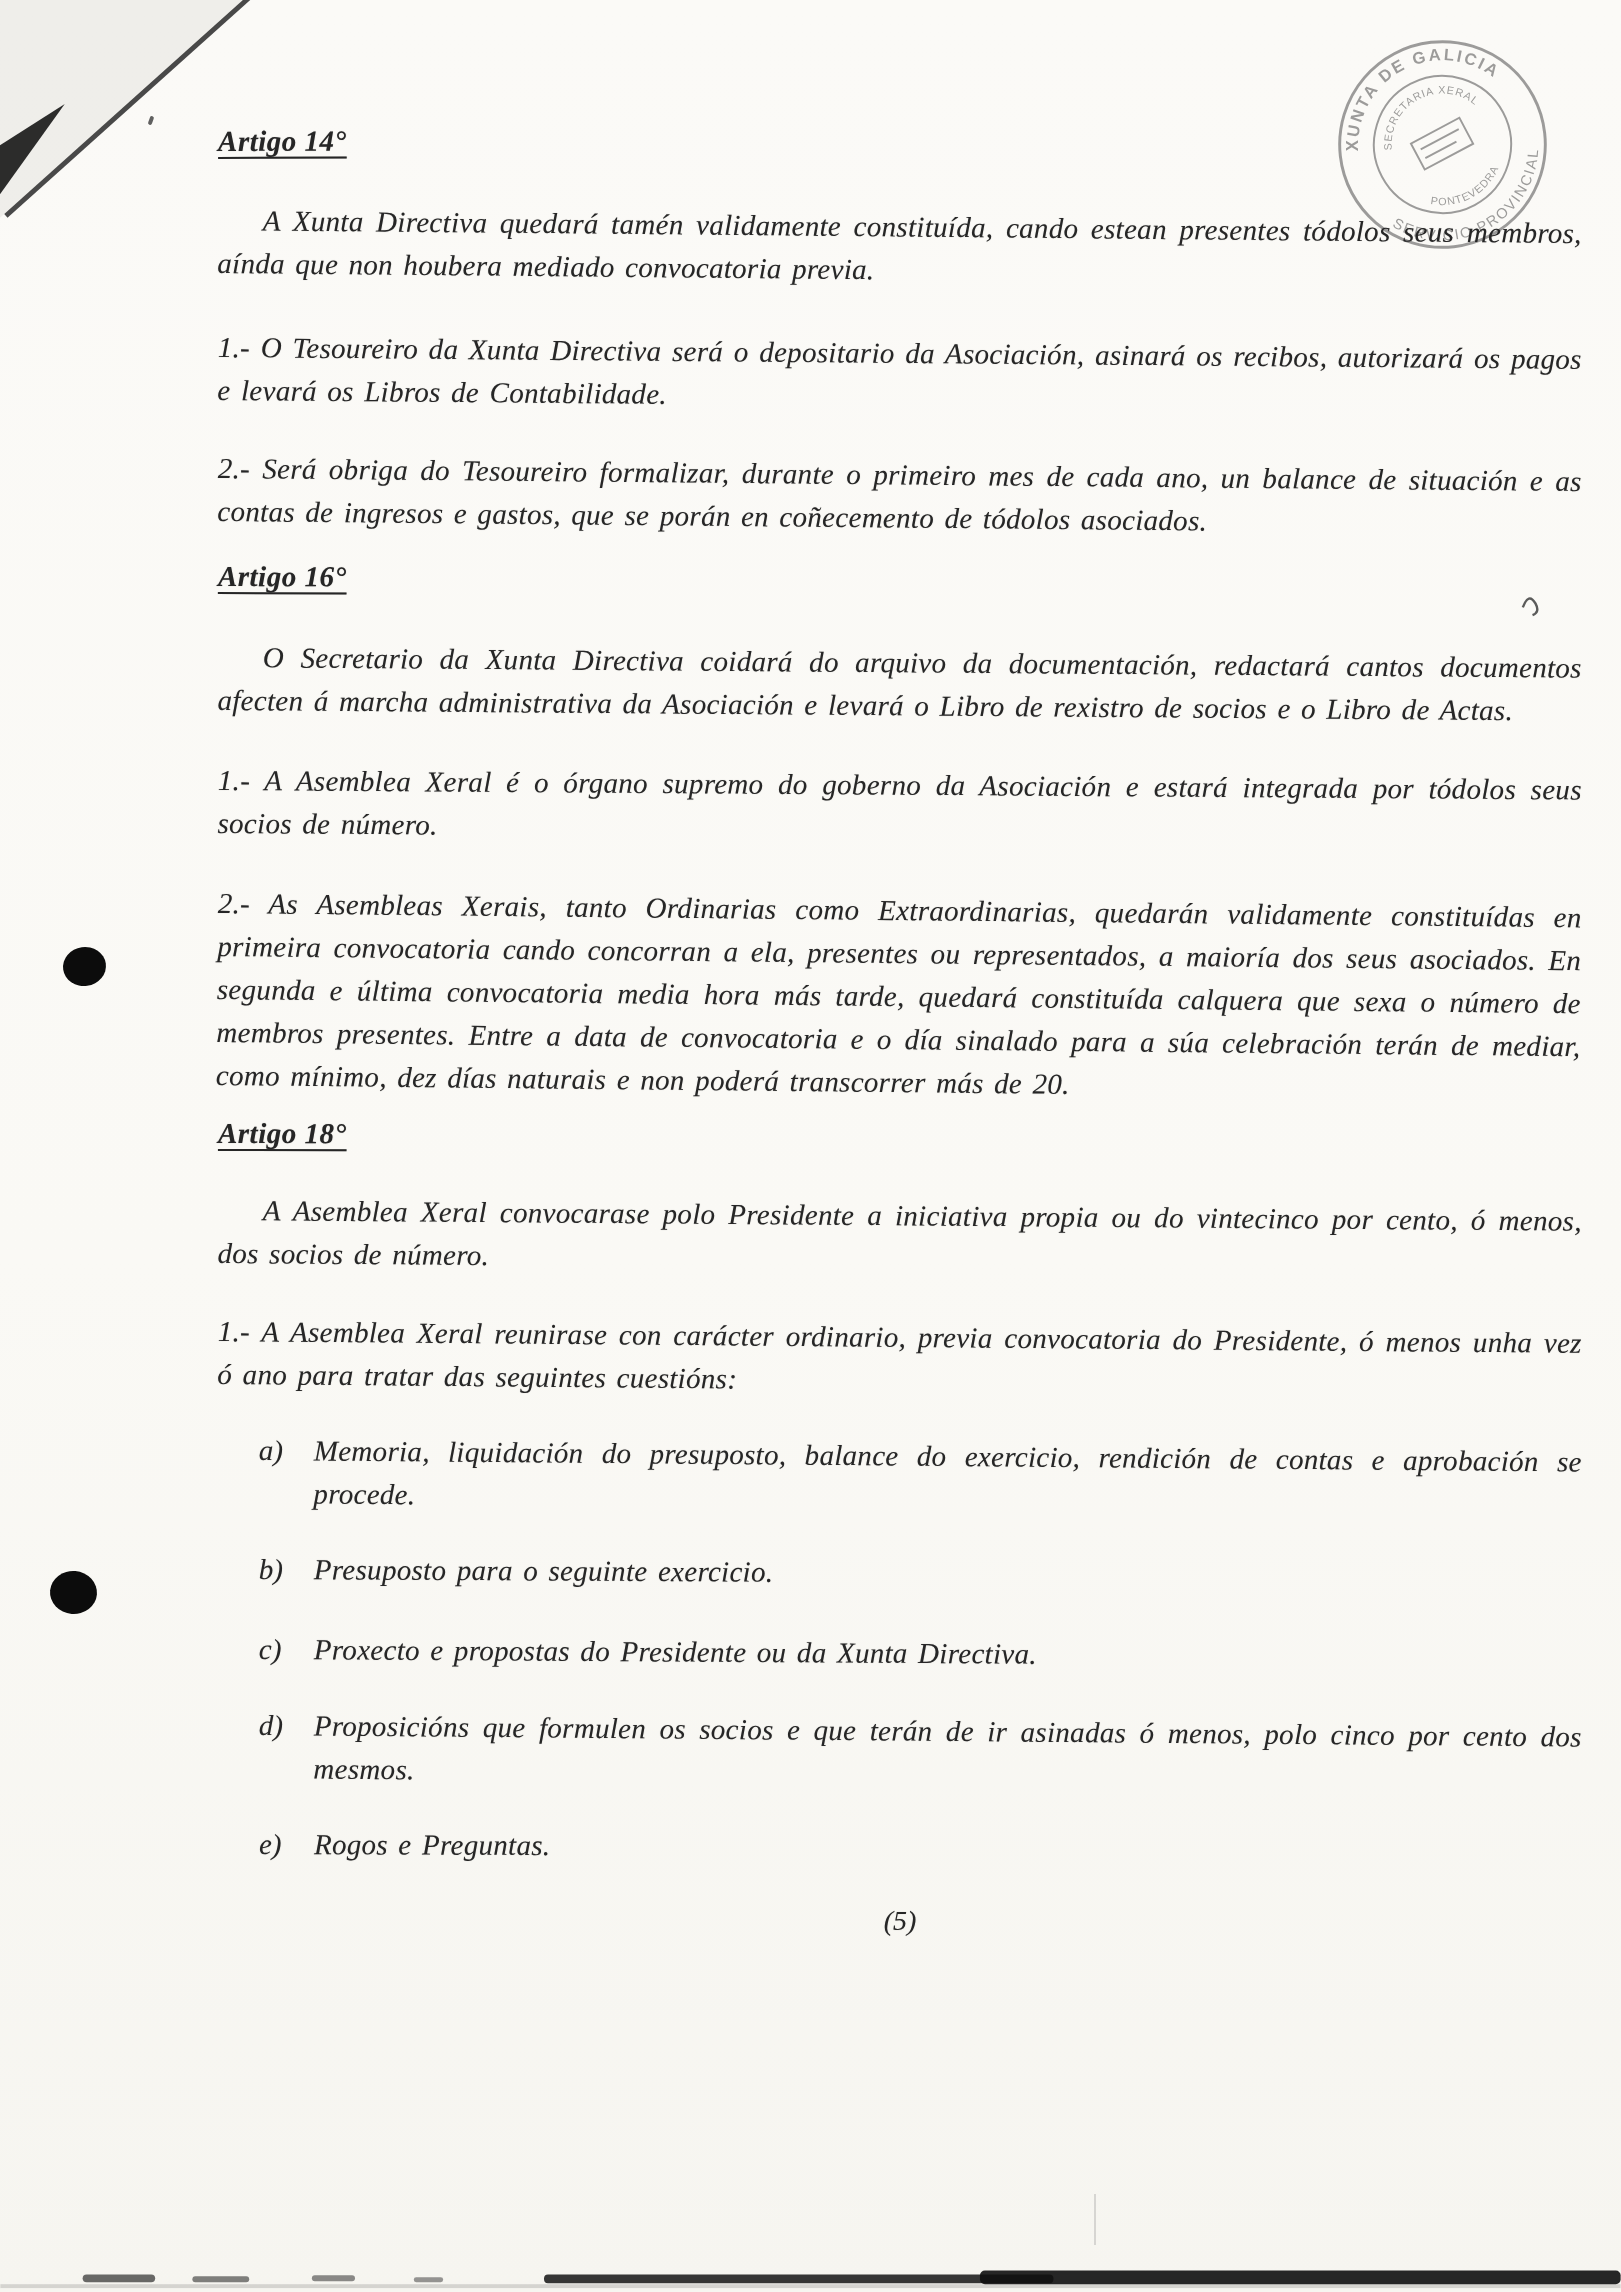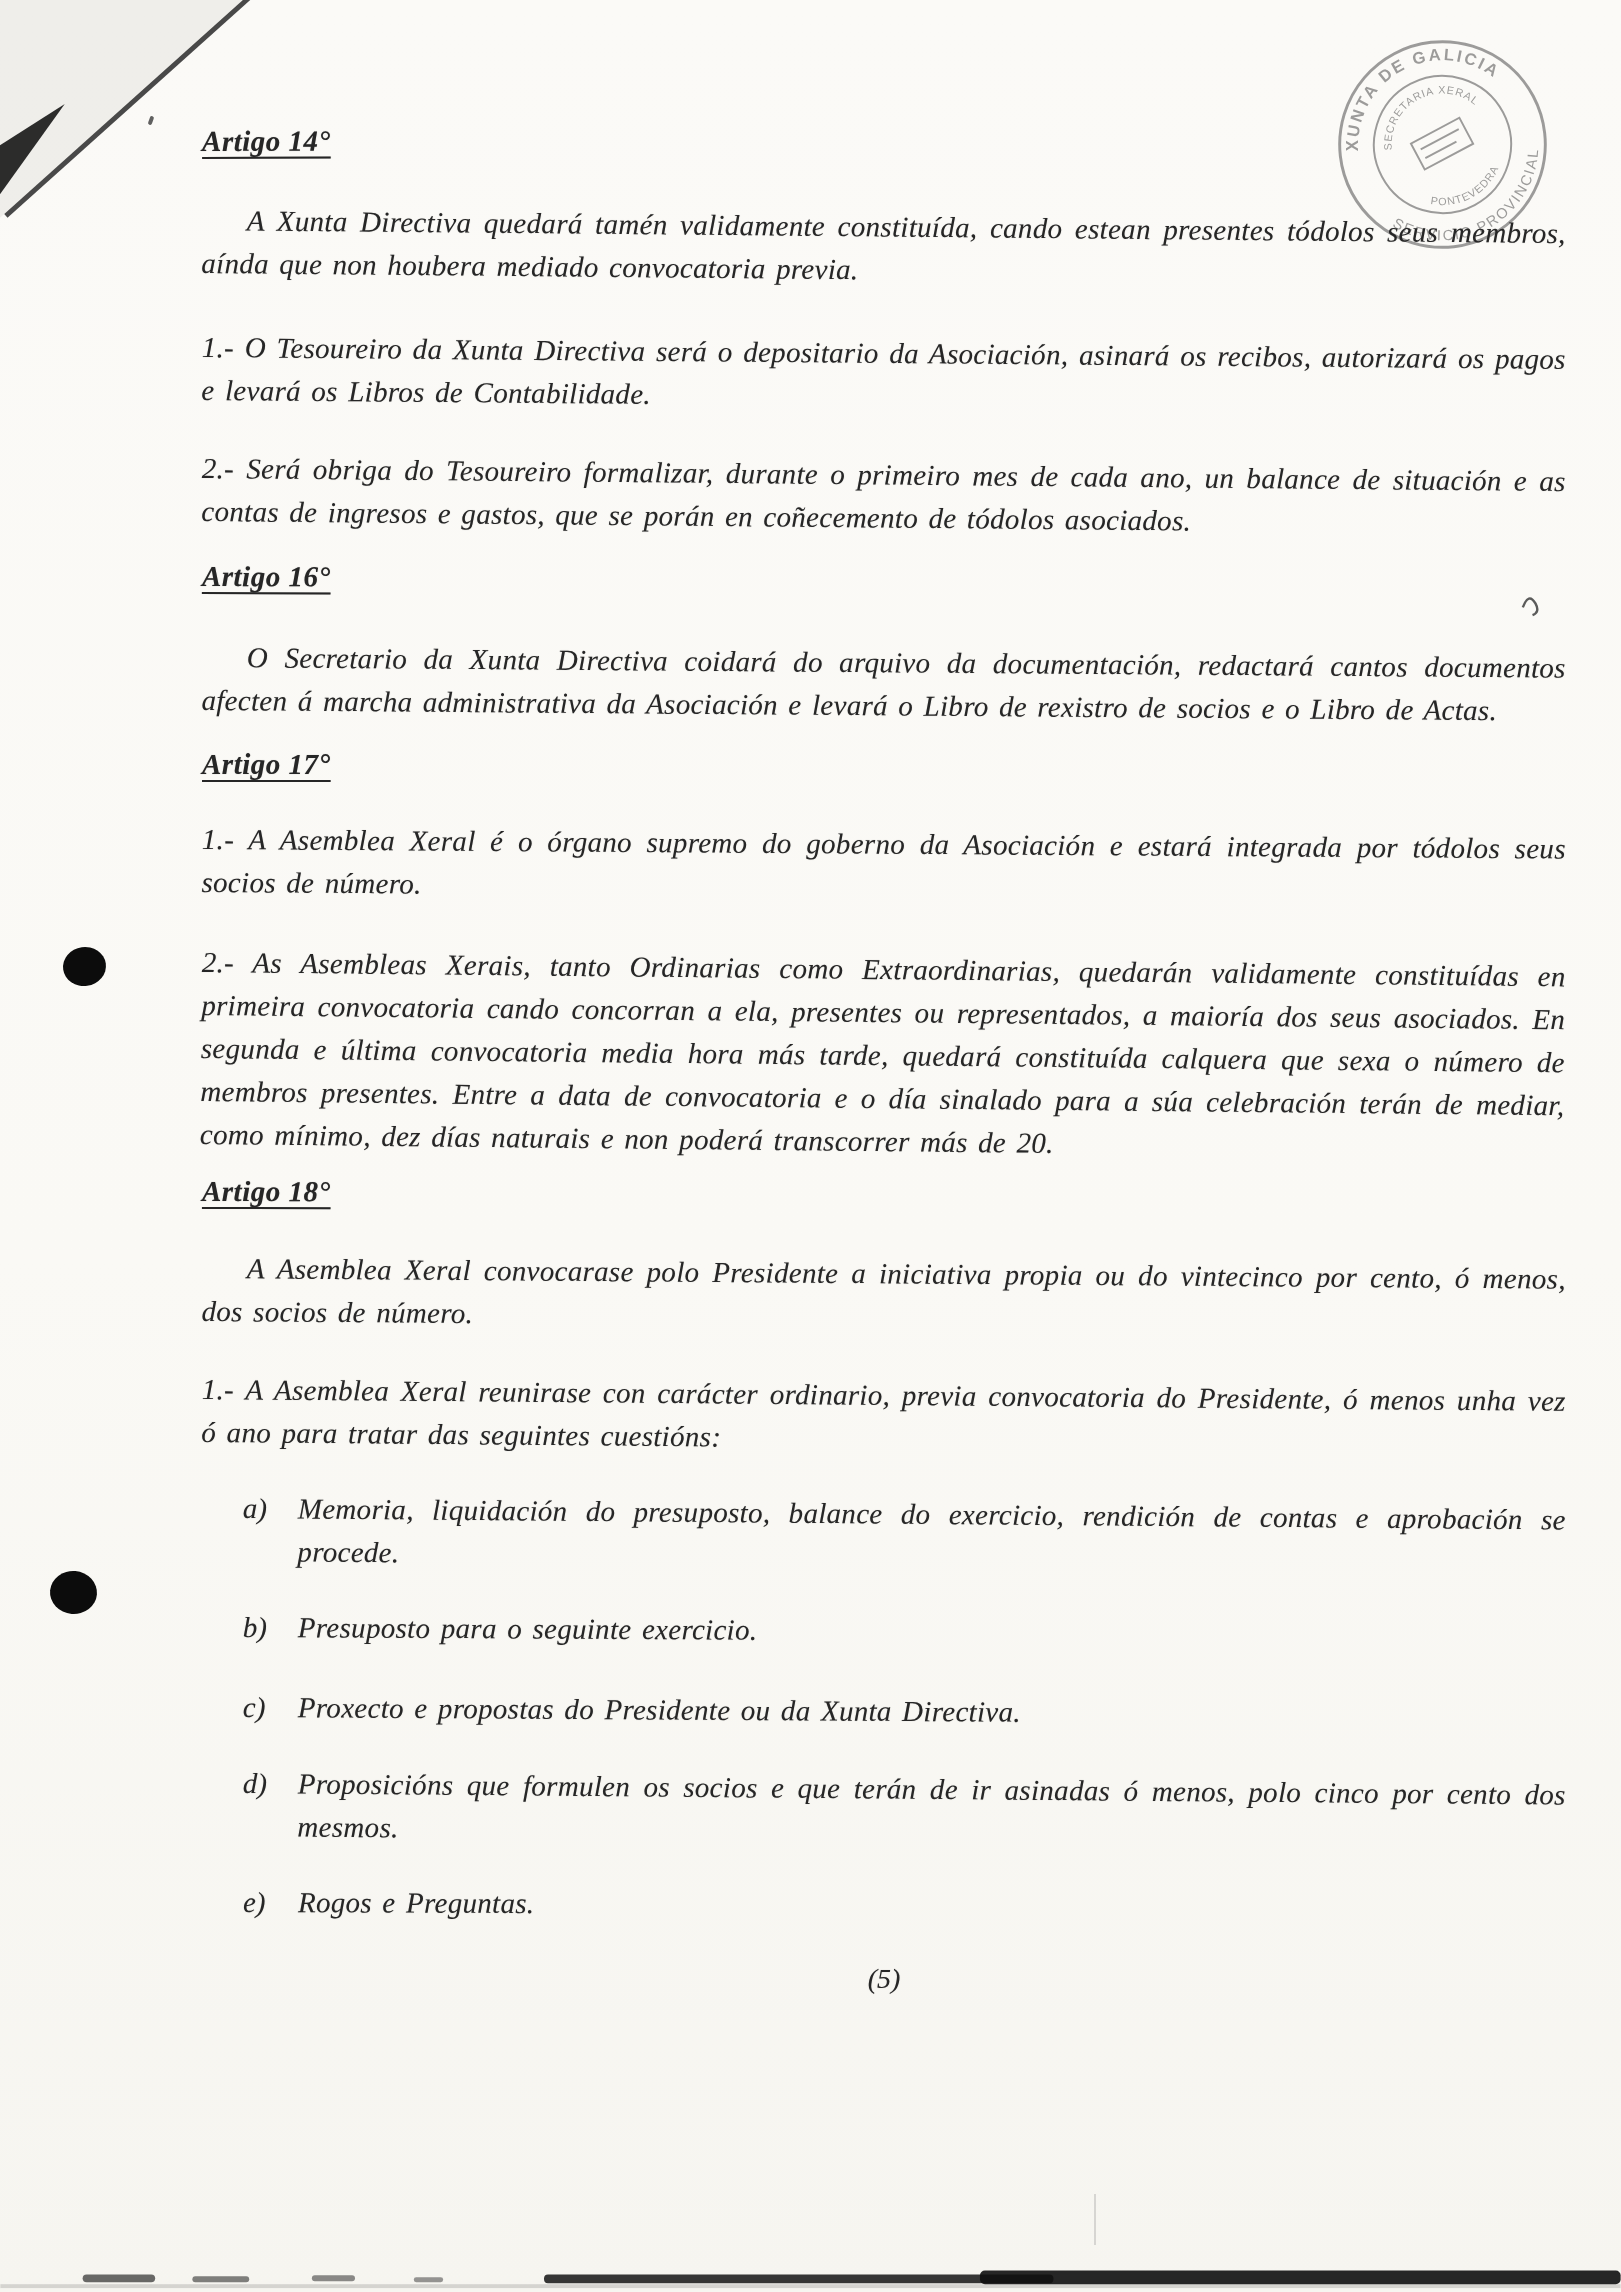--- a/index.html
+++ b/index.html
@@ -8,21 +8,21 @@
     width: 1621px;
     height: 2293px;
     margin: 0 auto;
     background: linear-gradient(180deg, #fbfaf7 0%, #faf9f5 55%, #f6f5f0 100%);
     overflow: hidden;
     font-family: "Liberation Serif", serif;
     color: #262626;
   }
   .content {
     position: absolute;
-    left: 202px;
+    left: 218px;
     top: 125px;
     width: 1364px;
   }
   .article-heading {
     font-size: 29px;
     font-style: italic;
     font-weight: bold;
     text-decoration: underline;
     text-underline-offset: 5.9px;
     text-decoration-thickness: 2px;
@@ -181,21 +181,20 @@
 
     <div class="article-heading" style="transform:rotate(-0.2deg)">Artigo 14°</div>
     <p class="para indent" style="margin-top:41px; transform:rotate(0.55deg)">A Xunta Directiva quedará tamén validamente constituída, cando estean presentes tódolos seus membros, aínda que non houbera mediado convocatoria previa.</p>
 
     <p class="para" style="margin-top:41px; transform:rotate(0.5deg)">1.- O Tesoureiro da Xunta Directiva será o depositario da Asociación, asinará os recibos, autorizará os pagos e levará os Libros de Contabilidade.</p>
     <p class="para" style="margin-top:35px; transform:rotate(0.55deg)">2.- Será obriga do Tesoureiro formalizar, durante o primeiro mes de cada ano, un balance de situación e as contas de ingresos e gastos, que se porán en coñecemento de tódolos asociados.</p>
 
     <div class="article-heading" style="margin-top:27.4px; transform:rotate(0.2deg)">Artigo 16°</div>
     <p class="para indent" style="margin-top:43px; transform:rotate(0.45deg)">O Secretario da Xunta Directiva coidará do arquivo da documentación, redactará cantos documentos afecten á marcha administrativa da Asociación e levará o Libro de rexistro de socios e o Libro de Actas.</p>
 
-    <div class="article-heading" style="margin-top:25.5px; transform:rotate(0deg)">Artigo 17°</div>
     <p class="para" style="margin-top:37px; transform:rotate(0.4deg)">1.- A Asemblea Xeral é o órgano supremo do goberno da Asociación e estará integrada por tódolos seus socios de número.</p>
     <p class="para" style="margin-top:37px; transform:rotate(0.6deg)">2.- As Asembleas Xerais, tanto Ordinarias como Extraordinarias, quedarán validamente constituídas en primeira convocatoria cando concorran a ela, presentes ou representados, a maioría dos seus asociados. En segunda e última convocatoria media hora más tarde, quedará constituída calquera que sexa o número de membros presentes. Entre a data de convocatoria e o día sinalado para a súa celebración terán de mediar, como mínimo, dez días naturais e non poderá transcorrer más de 20.</p>
 
     <div class="article-heading" style="margin-top:19.6px; transform:rotate(0.1deg)">Artigo 18°</div>
     <p class="para indent" style="margin-top:39px; transform:rotate(0.45deg)">A Asemblea Xeral convocarase polo Presidente a iniciativa propia ou do vintecinco por cento, ó menos, dos socios de número.</p>
     <p class="para" style="margin-top:35px; transform:rotate(0.5deg)">1.- A Asemblea Xeral reunirase con carácter ordinario, previa convocatoria do Presidente, ó menos unha vez ó ano para tratar das seguintes cuestións:</p>
 
     <div class="list-item" style="margin-top:33px; transform:rotate(0.5deg)">
       <span class="list-label">a)</span>
       <p class="list-text">Memoria, liquidación do presuposto, balance do exercicio, rendición de contas e aprobación se procede.</p>

